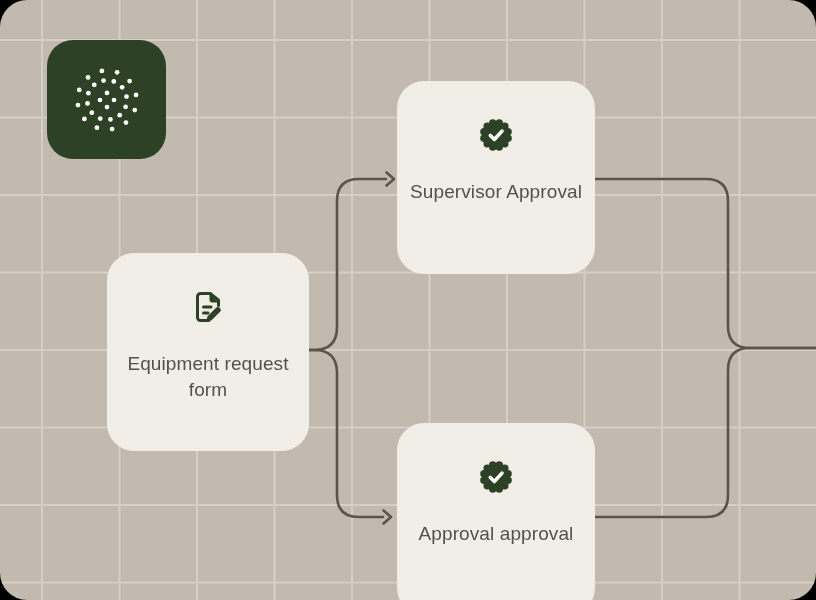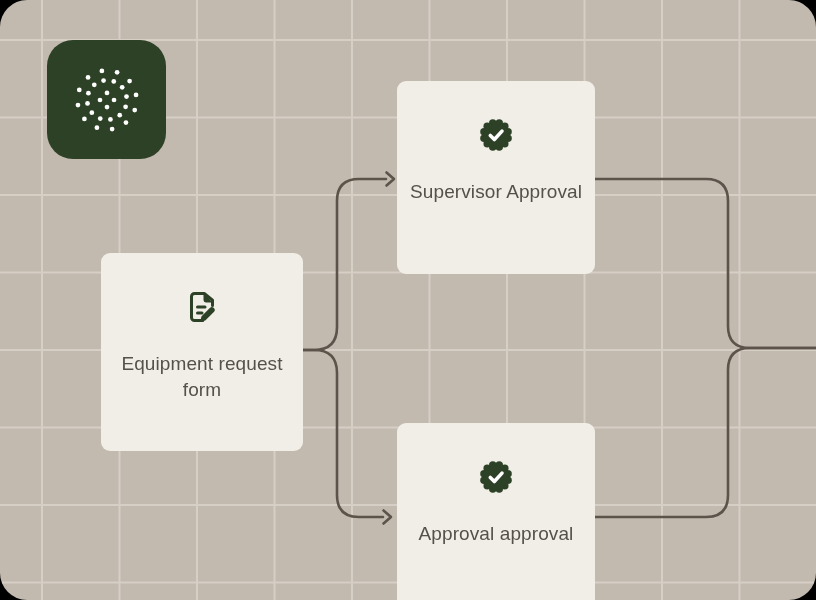--- a/index.html
+++ b/index.html
@@ -18,24 +18,24 @@
       linear-gradient(to bottom, var(--grid-line) 0 2px, transparent 2px);
     background-size:77.5px 100%, 100% 77.5px;
     background-position:41px 0, 0 39px;
   }
   svg.connectors{position:absolute;left:0;top:0;width:816px;height:600px;}
   .app-icon{
     position:absolute;left:47px;top:40px;width:119px;height:119px;border-radius:26px;
     background:var(--accent-green);display:flex;align-items:center;justify-content:center;
   }
   .node{
-    position:absolute;background:var(--card-bg);border-radius:9px;
+    position:absolute;background:var(--card-bg);border-radius:27px;
     display:flex;flex-direction:column;align-items:center;padding-top:36px;
   }
-  .node-equipment{left:101px;top:253px;width:202px;height:198px;}
+  .node-equipment{left:107px;top:253px;width:202px;height:198px;}
   .node-supervisor{left:397px;top:81px;width:198px;height:193px;}
   .node-financial{left:397px;top:423px;width:198px;height:192px;}
   .node-icon{width:36px;height:36px;color:var(--accent-green);flex:0 0 auto;}
   .node-label{
     margin-top:26px;font-size:19px;line-height:26px;color:var(--label-text);
     text-align:center;letter-spacing:.1px;
   }
 </style>
 </head>
 <body>

